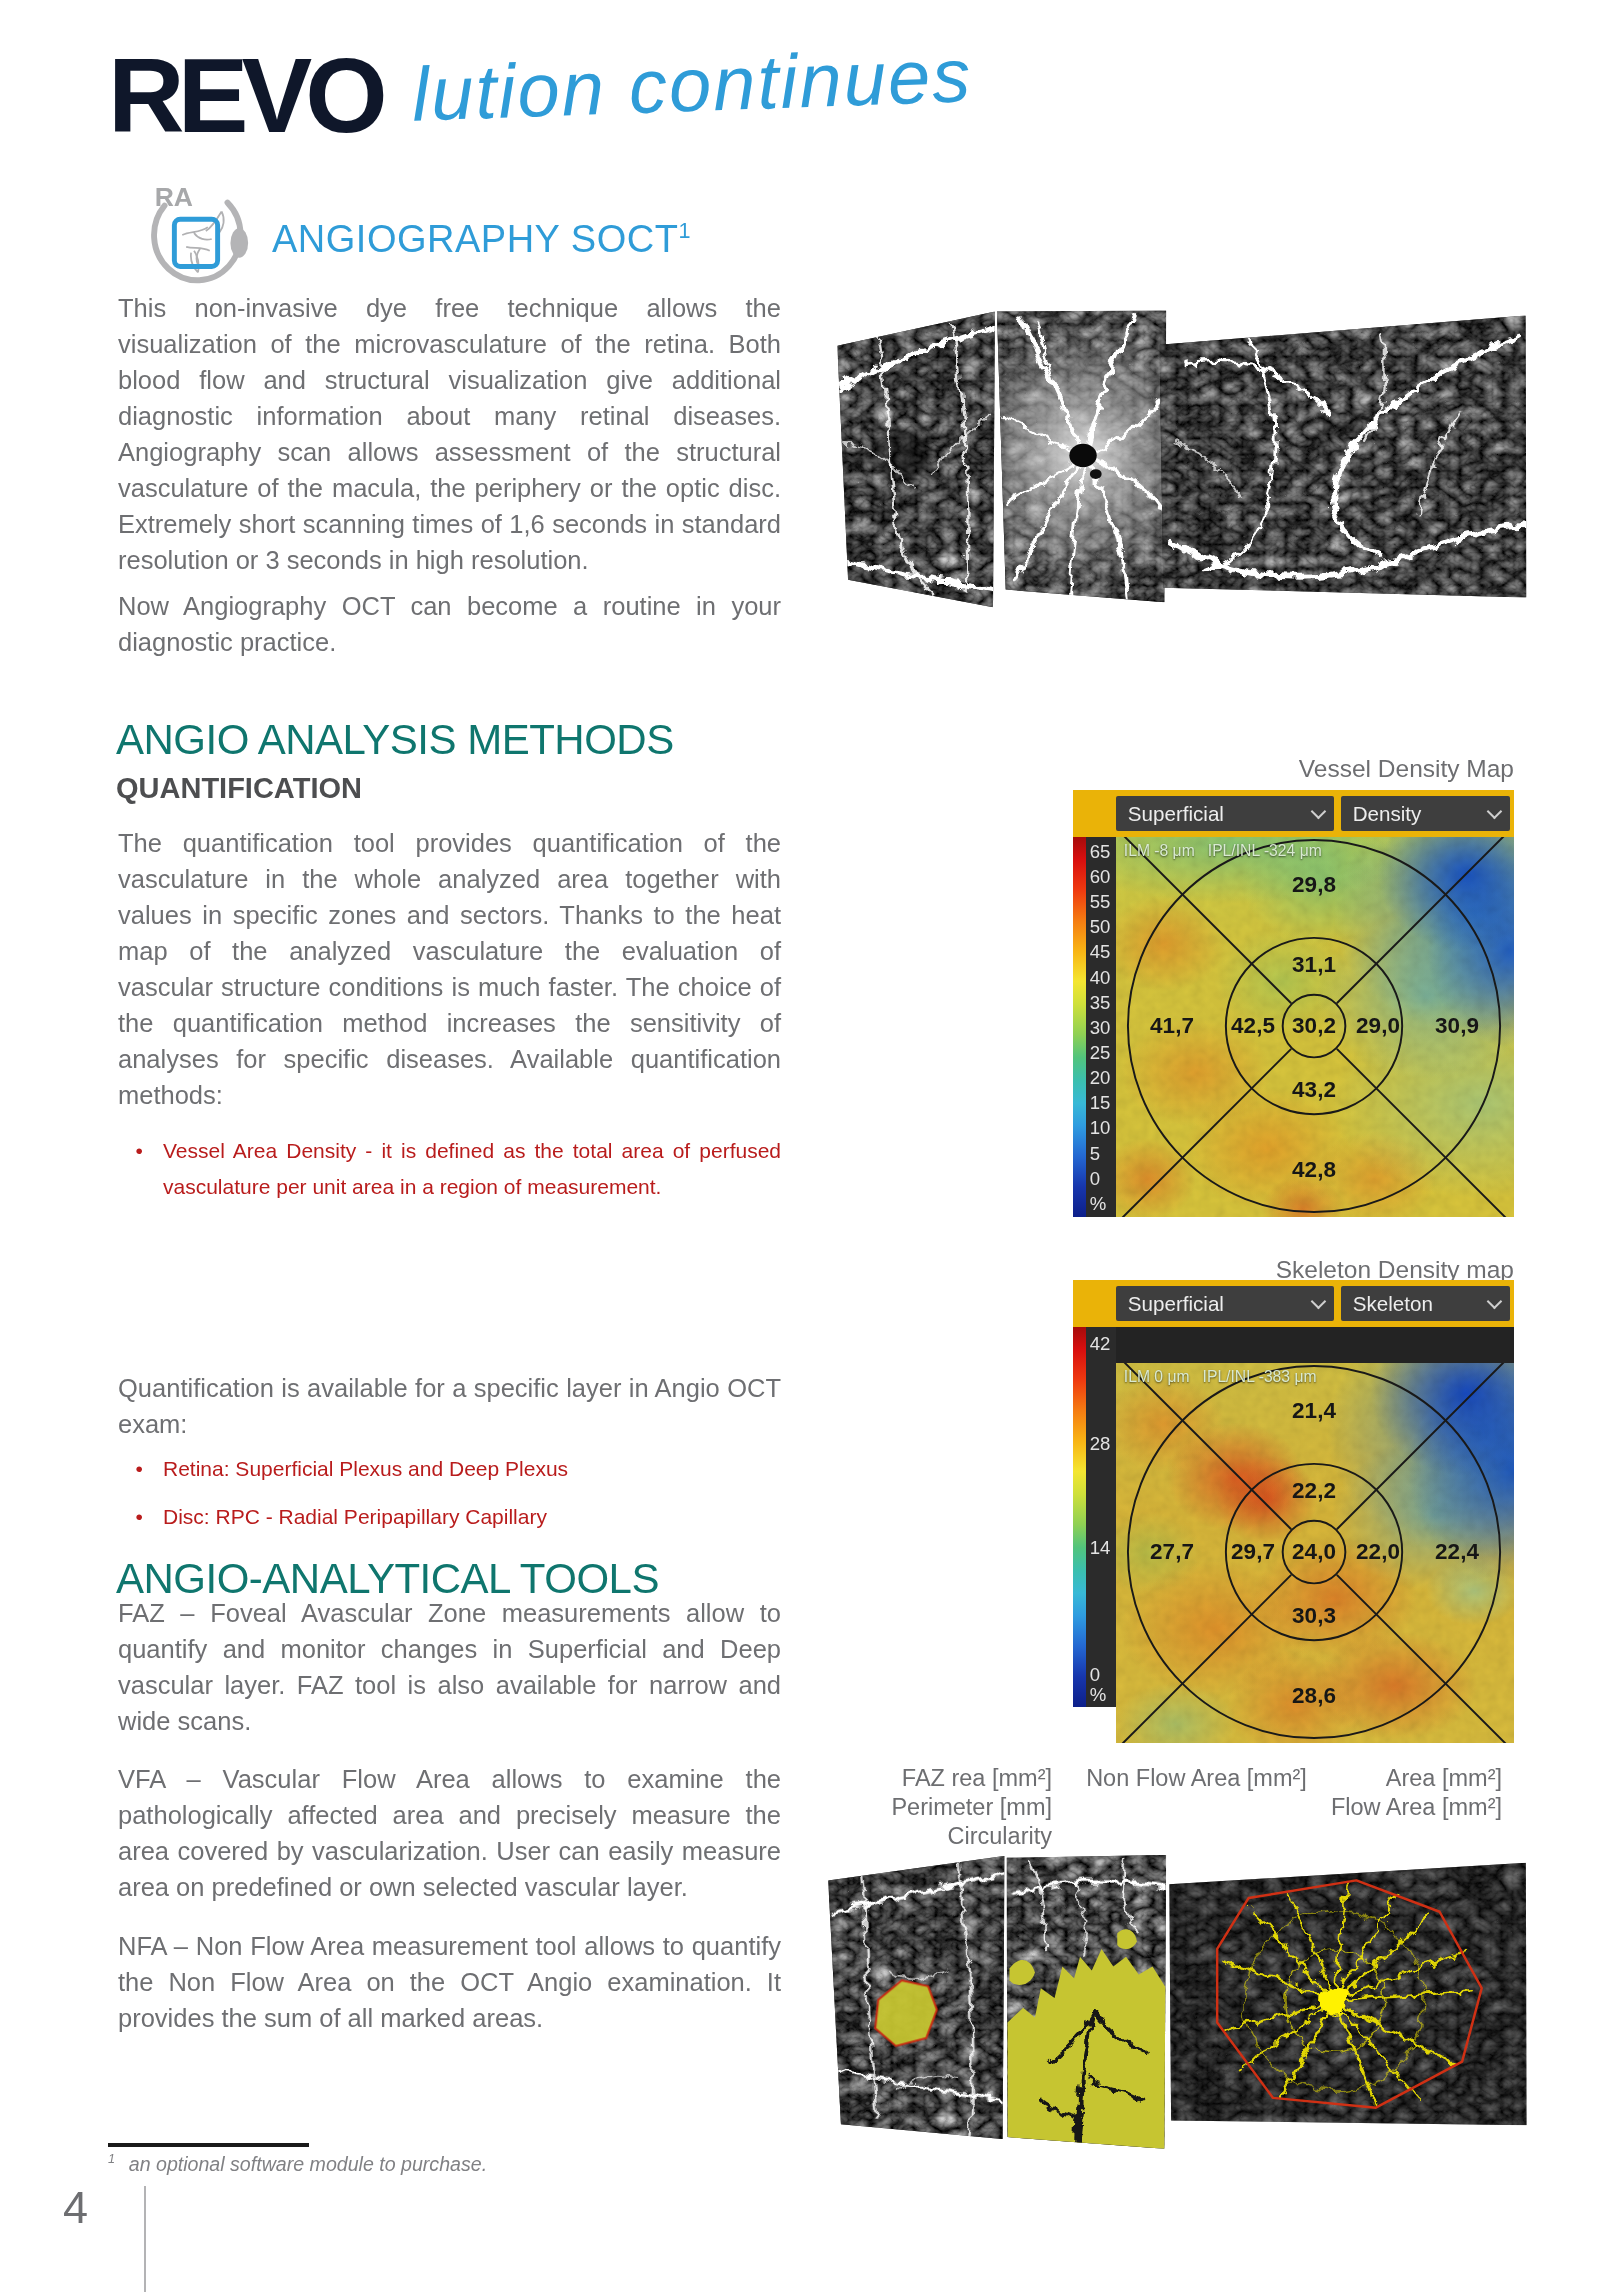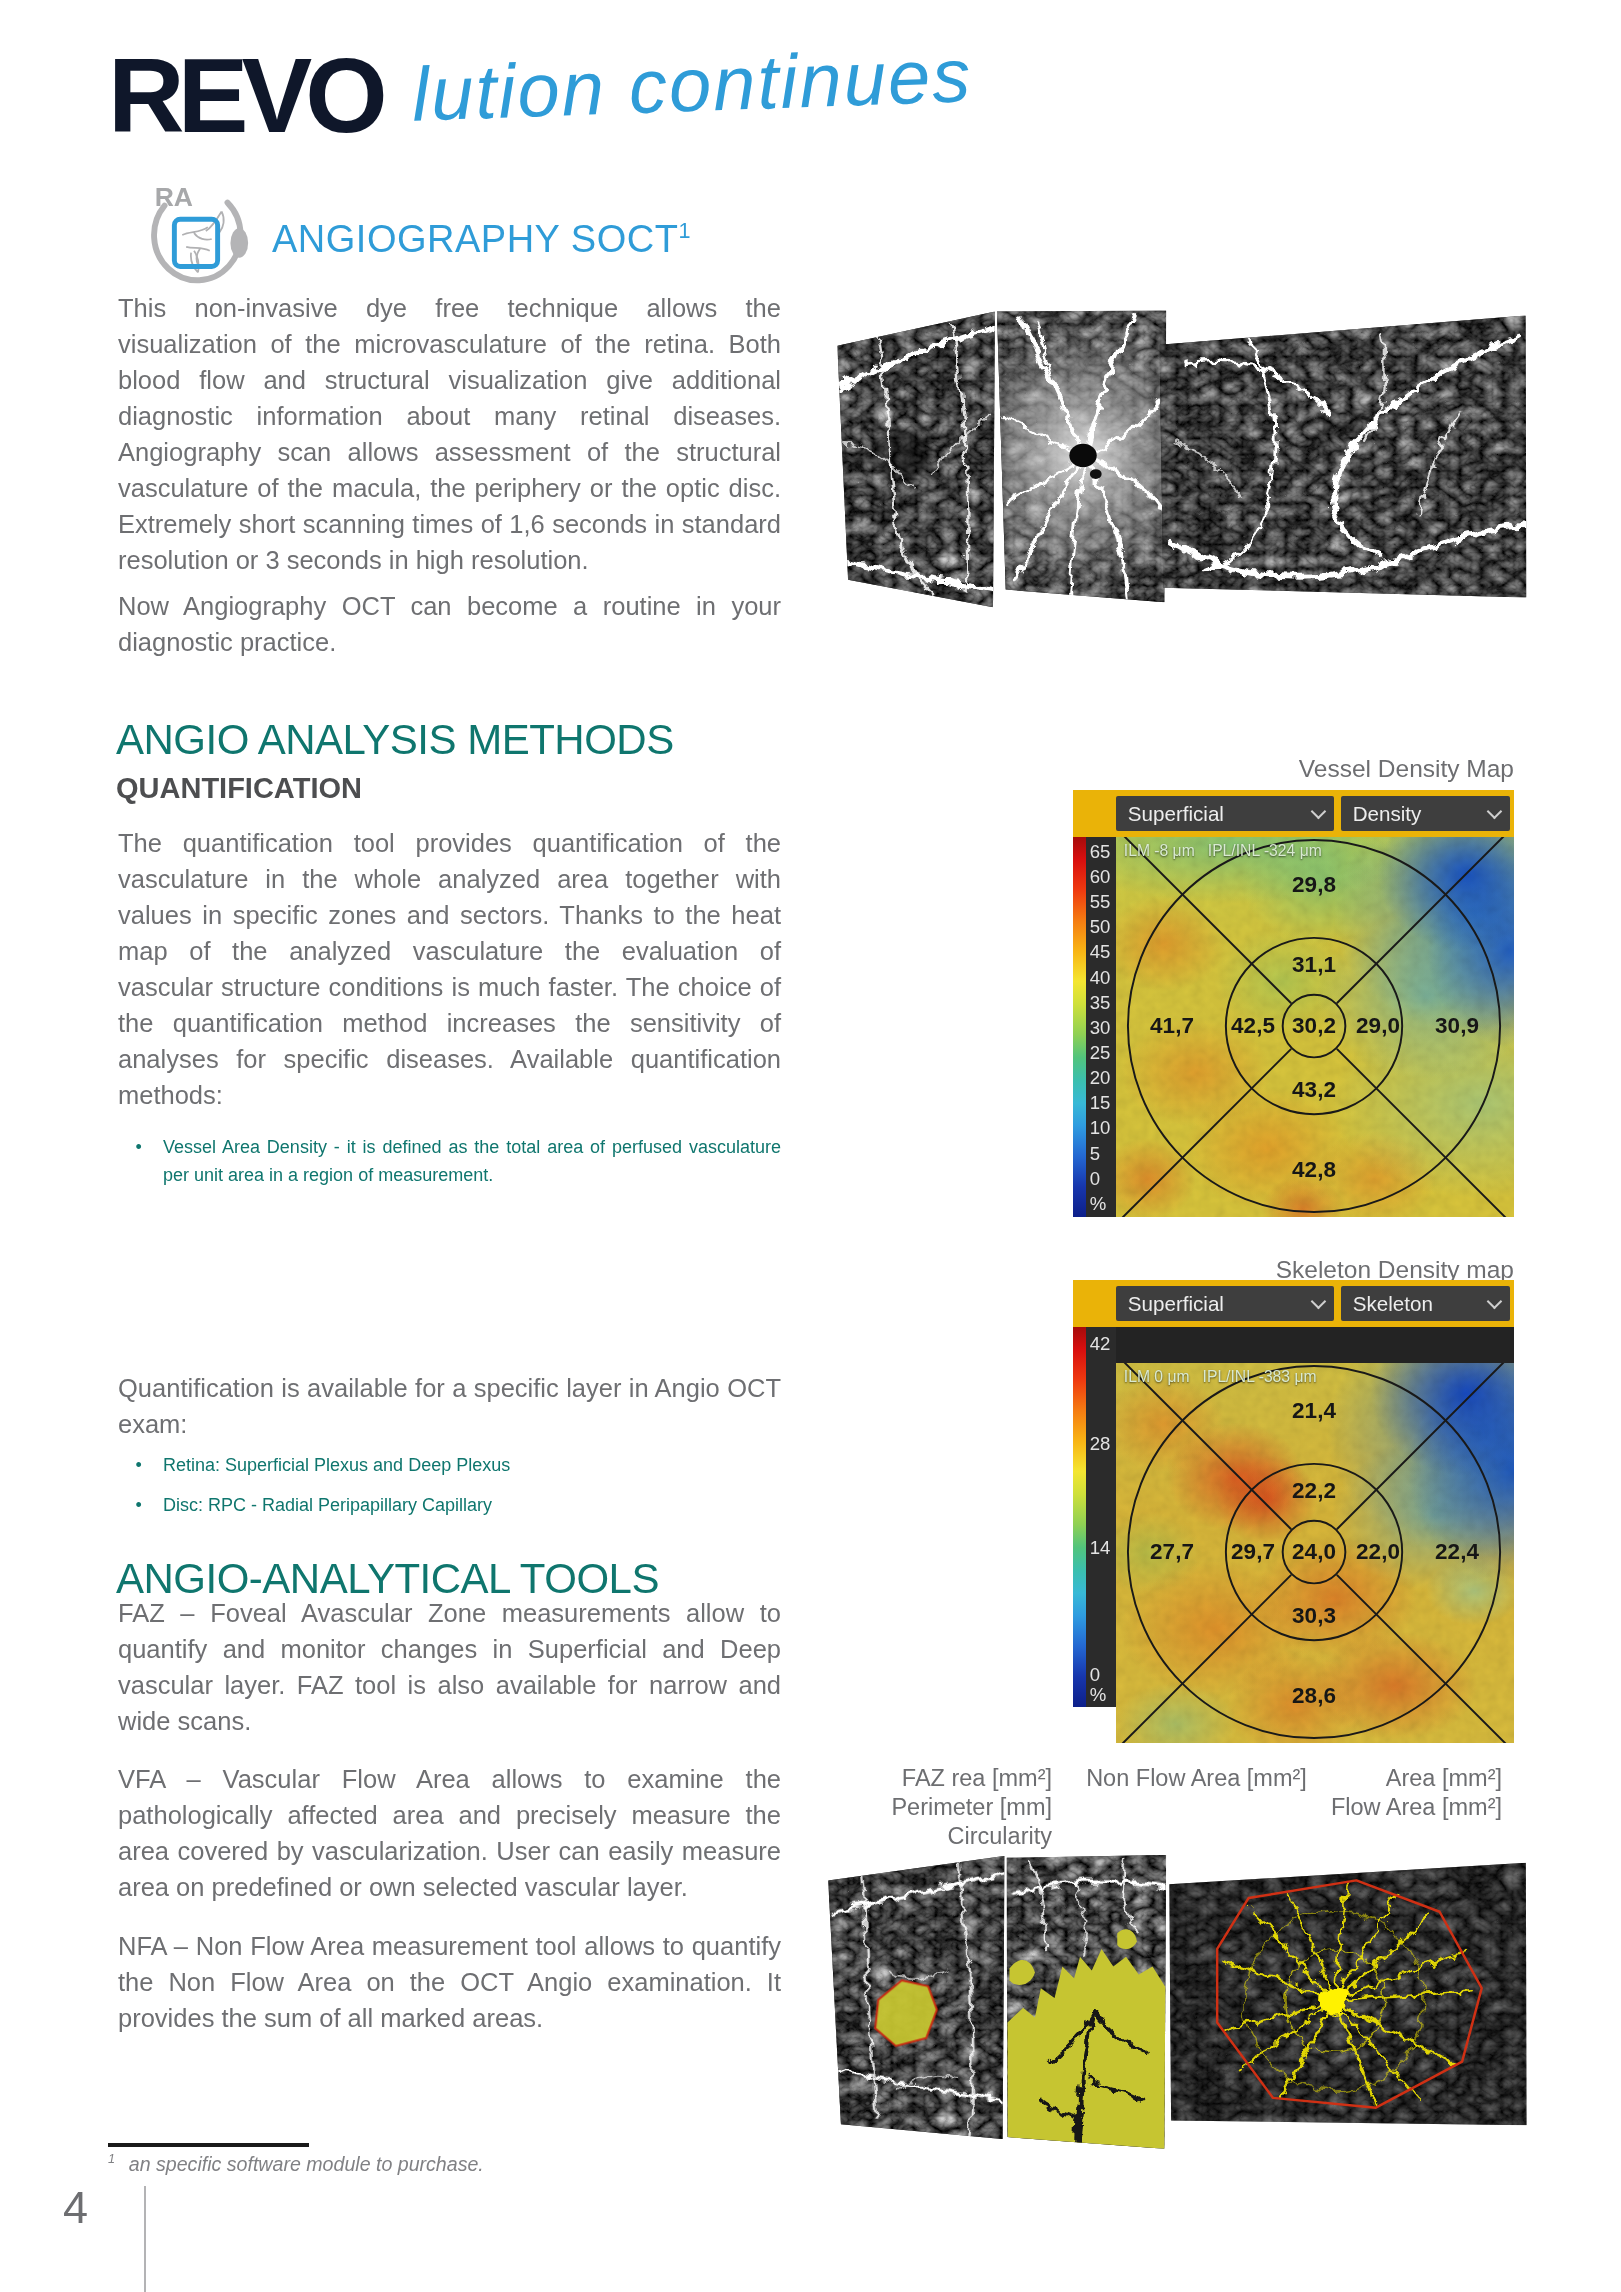--- a/index.html
+++ b/index.html
@@ -12,22 +12,22 @@
          color:#2f9cd8;transform:rotate(-2deg);letter-spacing:2px;font-weight:500;}
   
   .h1{position:absolute;left:272px;top:218px;font-size:38px;color:#2f9cd8;letter-spacing:0.5px;}
   .h1 sup{font-size:21.6px;}
   .h2{position:absolute;left:116px;font-size:42px;color:#0f766e;letter-spacing:-0.5px;margin-top:36px;}
   .h3{position:absolute;left:116px;font-size:29px;font-weight:bold;color:#4d4e50;}
   
   .para{position:absolute;left:118px;width:663px;font-size:25.5px;line-height:36px;
         color:#6e6f72;text-align:justify;}
   .blist{position:absolute;left:118px;width:663px;margin:0;padding:0;list-style:none;}
-  .blist li{position:relative;padding-left:45px;font-size:18px;line-height:28px;
-        color:#0f766e;text-align:justify;margin-bottom:11.8px;}
+  .blist li{position:relative;padding-left:45px;font-size:21px;line-height:36px;
+        color:#b91c1c;text-align:justify;margin-bottom:11.8px;}
   .blist li .dot{position:absolute;left:17.6px;top:0;}
   .blist li .dot::before{content:"•";}
   
   .map-caption{position:absolute;right:107px;width:490px;text-align:right;
         font-size:24.5px;color:#6d6e71;}
   .tool-label{position:absolute;font-size:23.5px;line-height:29px;color:#6d6e71;}
   
   .panel{position:absolute;left:1073px;width:441px;height:427px;background:#232323;}
   .panel-header{position:absolute;left:0;top:0;right:0;height:47px;background:#eab308;
         display:flex;align-items:center;gap:6.9px;padding-left:43px;box-sizing:border-box;}
@@ -427,18 +427,18 @@
           <circle cx="515" cy="150" r="52" stroke-width="1.6" opacity=".7"></circle>
           <circle cx="515" cy="150" r="92" stroke-width="1.6" opacity=".55"></circle>
         </g>
         <circle cx="515" cy="150" r="14" fill="#fff200"></circle>
       </g>
       <polygon points="430,48 540,30 625,62 668,140 648,215 560,262 455,252 398,175 398,100" fill="none" stroke="#d03014" stroke-width="2.5" stroke-linejoin="round"></polygon>
     </g>
   </svg>
 
   <div class="foot-rule"></div>
-  <div class="footnote"><sup>1</sup><span>an specific software module to purchase.</span></div>
+  <div class="footnote"><sup>1</sup><span>an optional software module to purchase.</span></div>
   <div class="page-number">4</div>
   <div class="footer-vline"></div>
 
 </div>
 
 
 </body></html>

